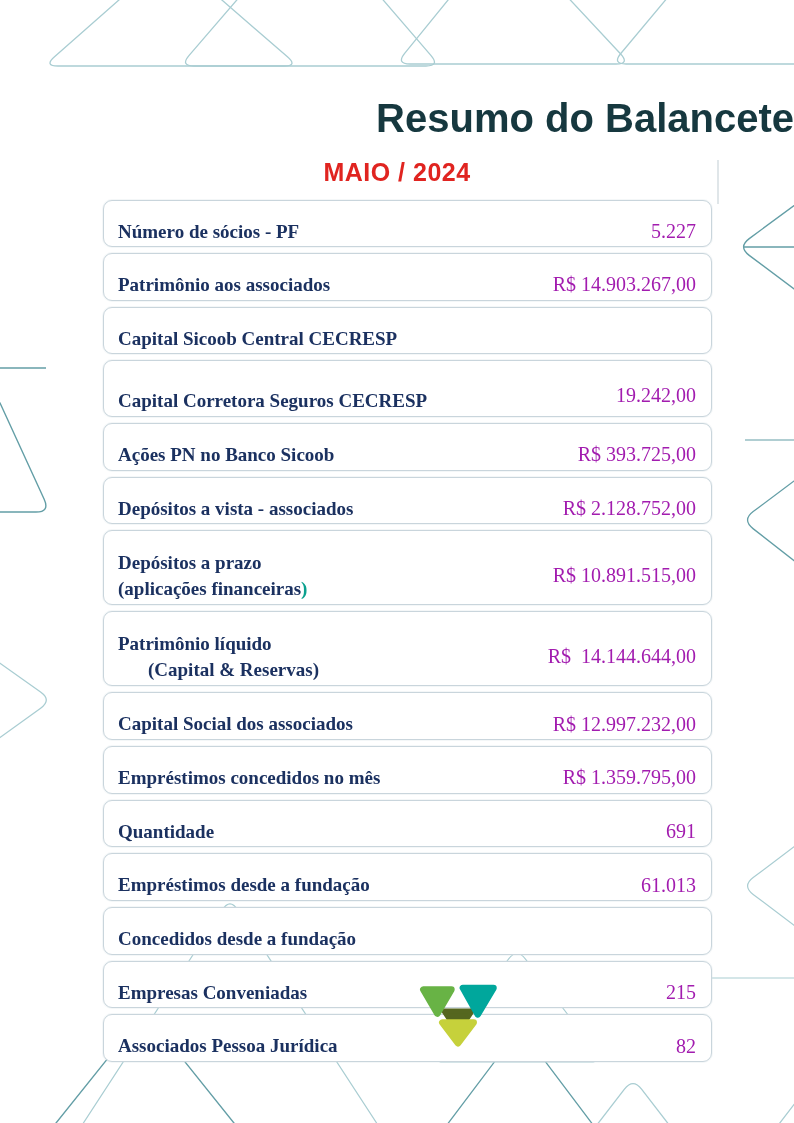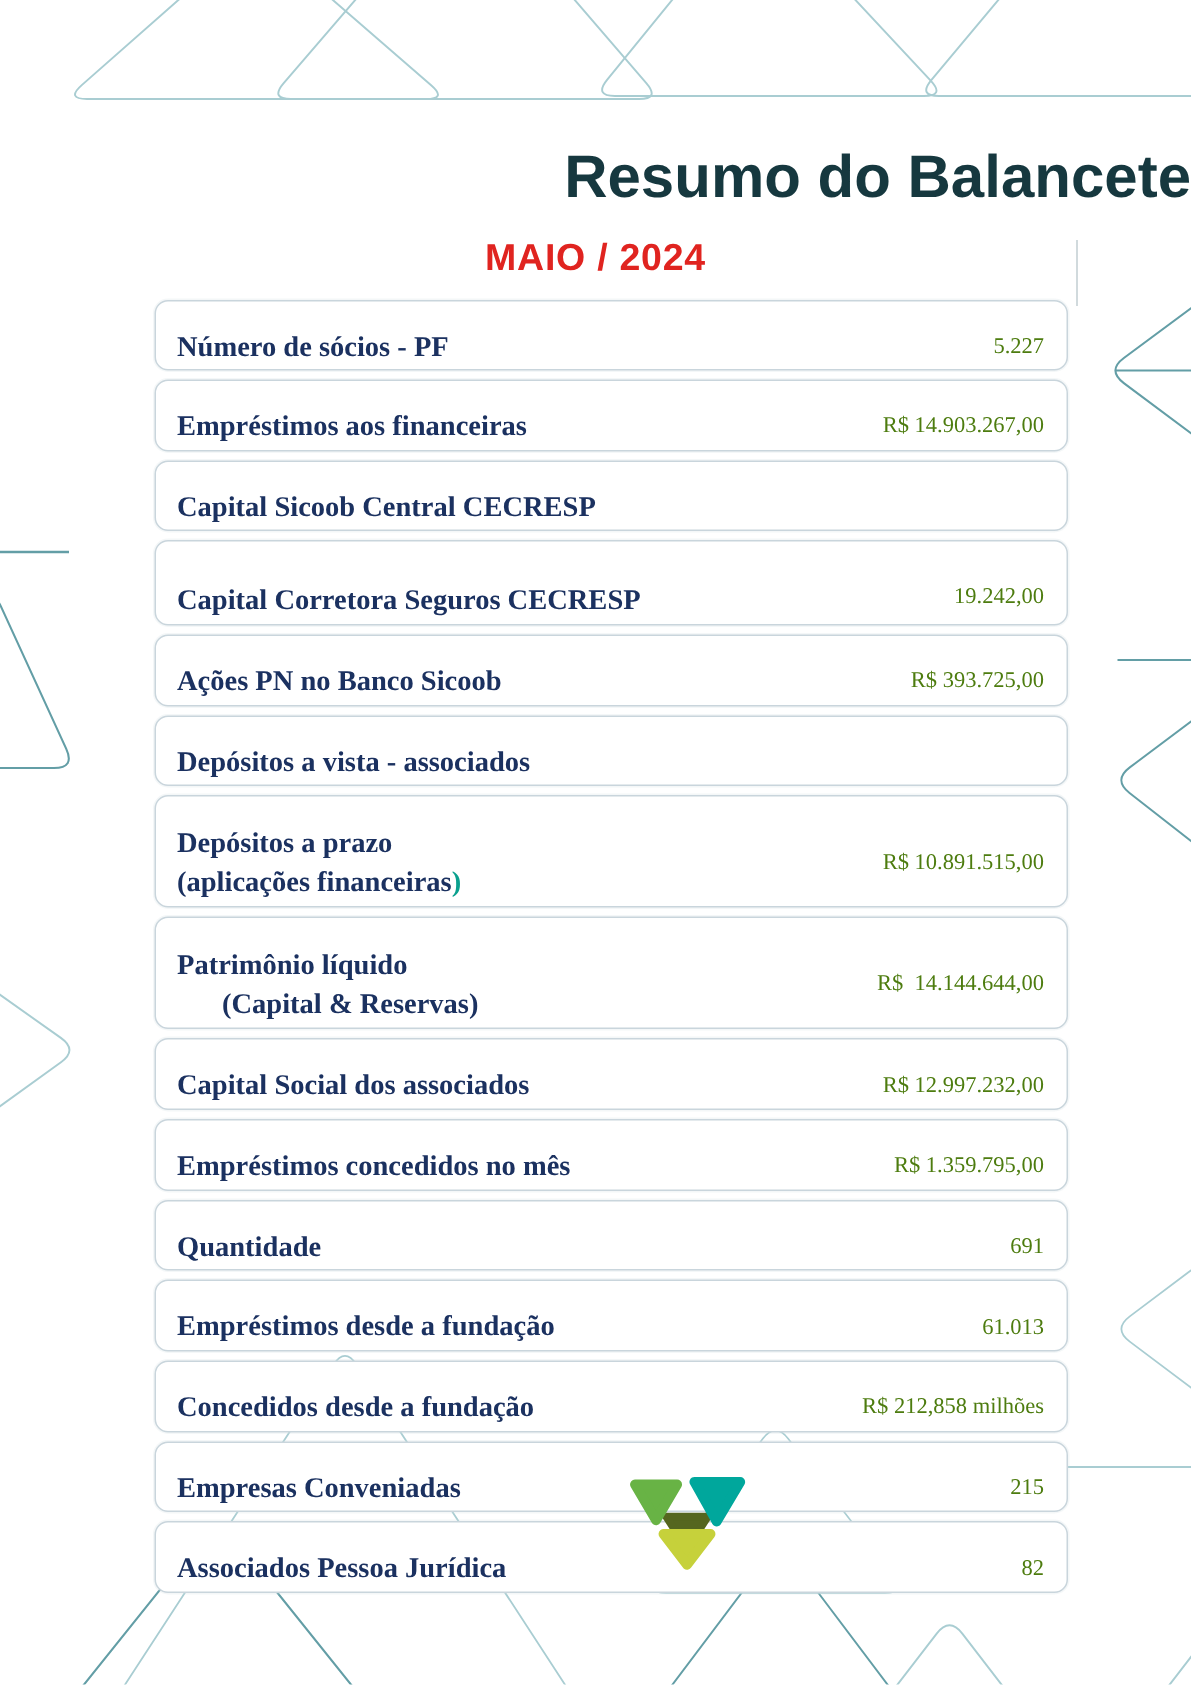--- a/index.html
+++ b/index.html
@@ -24,21 +24,21 @@
     display:flex;justify-content:space-between;align-items:center;
     padding:18px 15px 2px 14px;box-shadow:0 0 0 1px rgba(210,222,228,.25);font-family:Liberation Serif, serif;
   }
   .row.tall{min-height:75px;}
   .row .label{
     font-weight:bold;font-size:19px;color:#1b3160;line-height:1.35;
   }
   .row .label .l2{display:block;}
   .row .label .accent{color:#0aa08e;}
   .row .value{
-    font-size:15px;color:#4d7c0f;white-space:pre;text-align:right;
+    font-size:20px;color:#a21caf;white-space:pre;text-align:right;
     padding-left:10px;flex-shrink:0;
   }
   .row.offset{align-items:center;gap:29px;}
   .row.offset .label{align-self:flex-start;padding-top:9px;}
   .row.offset .value{align-self:flex-end;padding-bottom:7px;}
   .row.indent2 .l2{padding-left:30px;}
   .logo{
     position:absolute;left:416px;top:981px;z-index:1;
     display:flex;align-items:flex-start;gap:6px;
   }
@@ -81,36 +81,37 @@
 <div class="content">
   <h1 class="title">Resumo do Balancete</h1>
   <div class="period">MAIO / 2024</div>
 
   <div class="rows">
     <div class="row">
       <span class="label">Número de sócios - PF</span>
       <span class="value">5.227</span>
     </div>
     <div class="row">
-      <span class="label">Empréstimos aos financeiras</span>
+      <span class="label">Patrimônio aos associados</span>
       <span class="value">R$ 14.903.267,00</span>
     </div>
     <div class="row">
       <span class="label">Capital Sicoob Central CECRESP</span>
     </div>
     <div class="row offset">
       <span class="label">Capital Corretora Seguros CECRESP</span>
       <span class="value">19.242,00</span>
     </div>
     <div class="row">
       <span class="label">Ações PN no Banco Sicoob</span>
       <span class="value">R$ 393.725,00</span>
     </div>
     <div class="row">
       <span class="label">Depósitos a vista - associados</span>
+      <span class="value">R$ 2.128.752,00</span>
     </div>
     <div class="row tall">
       <span class="label"><span>Depósitos a prazo</span><span class="l2"><span>(aplicações financeiras</span><span class="accent">)</span></span></span>
       <span class="value">R$ 10.891.515,00</span>
     </div>
     <div class="row tall indent2">
       <span class="label"><span>Patrimônio líquido</span><span class="l2">(Capital &amp; Reservas)</span></span>
       <span class="value">R$  14.144.644,00</span>
     </div>
     <div class="row">
@@ -124,21 +125,20 @@
     <div class="row">
       <span class="label">Quantidade</span>
       <span class="value">691</span>
     </div>
     <div class="row">
       <span class="label">Empréstimos desde a fundação</span>
       <span class="value">61.013</span>
     </div>
     <div class="row">
       <span class="label">Concedidos desde a fundação</span>
-      <span class="value">R$ 212,858 milhões</span>
     </div>
     <div class="row">
       <span class="label">Empresas Conveniadas</span>
       <span class="value">215</span>
     </div>
     <div class="row">
       <span class="label">Associados Pessoa Jurídica</span>
       <span class="value">82</span>
     </div>
   </div>

